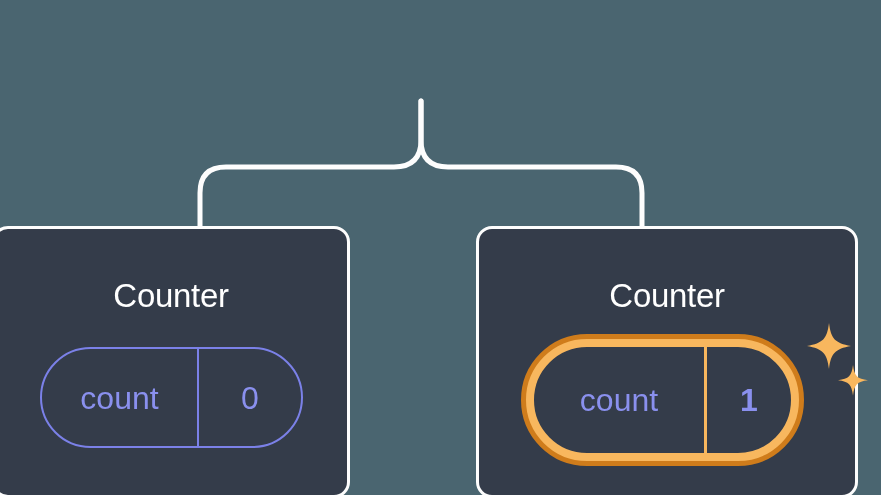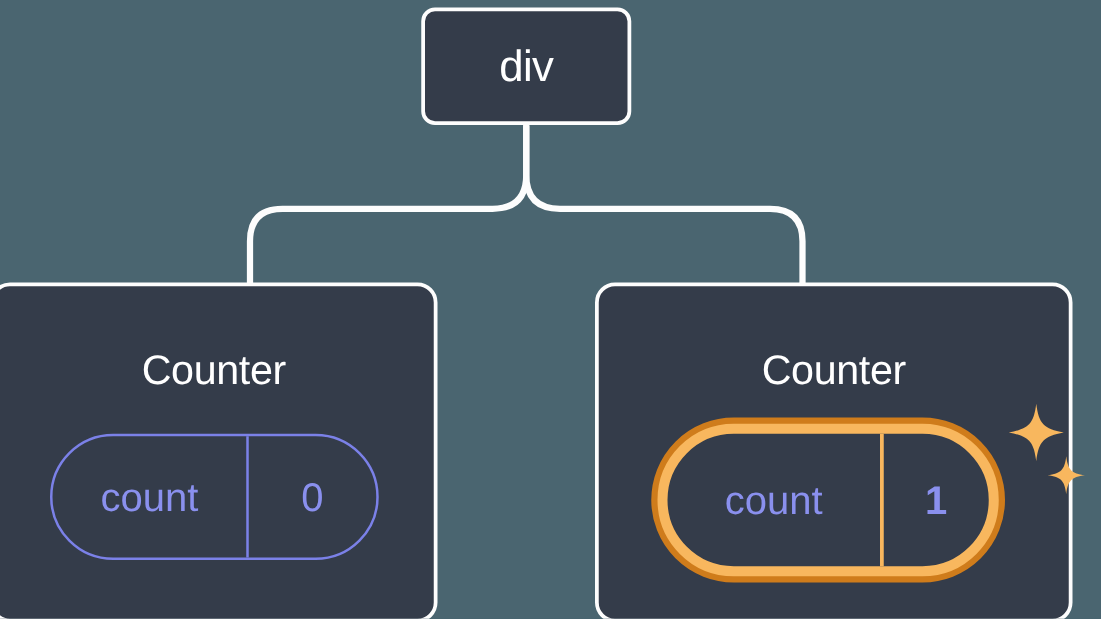--- a/index.html
+++ b/index.html
@@ -198,23 +198,20 @@
 <body>
 
 <div id="stage">
 
   <svg id="connectors" viewBox="0 0 881 495" width="881" height="495" fill="none">
 
     <path d="M 421 101 L 421 140 Q 421 167 394 167 L 226 167 Q 200 167 200 193 L 200 228" stroke="#fdfdfd" stroke-width="5" stroke-linecap="round" fill="none"></path>
     <path d="M 421 101 L 421 140 Q 421 167 448 167 L 616 167 Q 642 167 642 193 L 642 228" stroke="#fdfdfd" stroke-width="5" stroke-linecap="round" fill="none"></path>
   </svg>
 
-  <div class="node-root">
-    <span class="node-label">div</span>
-  </div>
 
   <div class="card card-left">
     <div class="card-title">Counter</div>
 
     <div class="pill pill-plain">
       <div class="pill-key">
         <span class="pill-key-text">count</span>
       </div>
       <div class="pill-val">
         <span class="pill-val-text">0</span>

